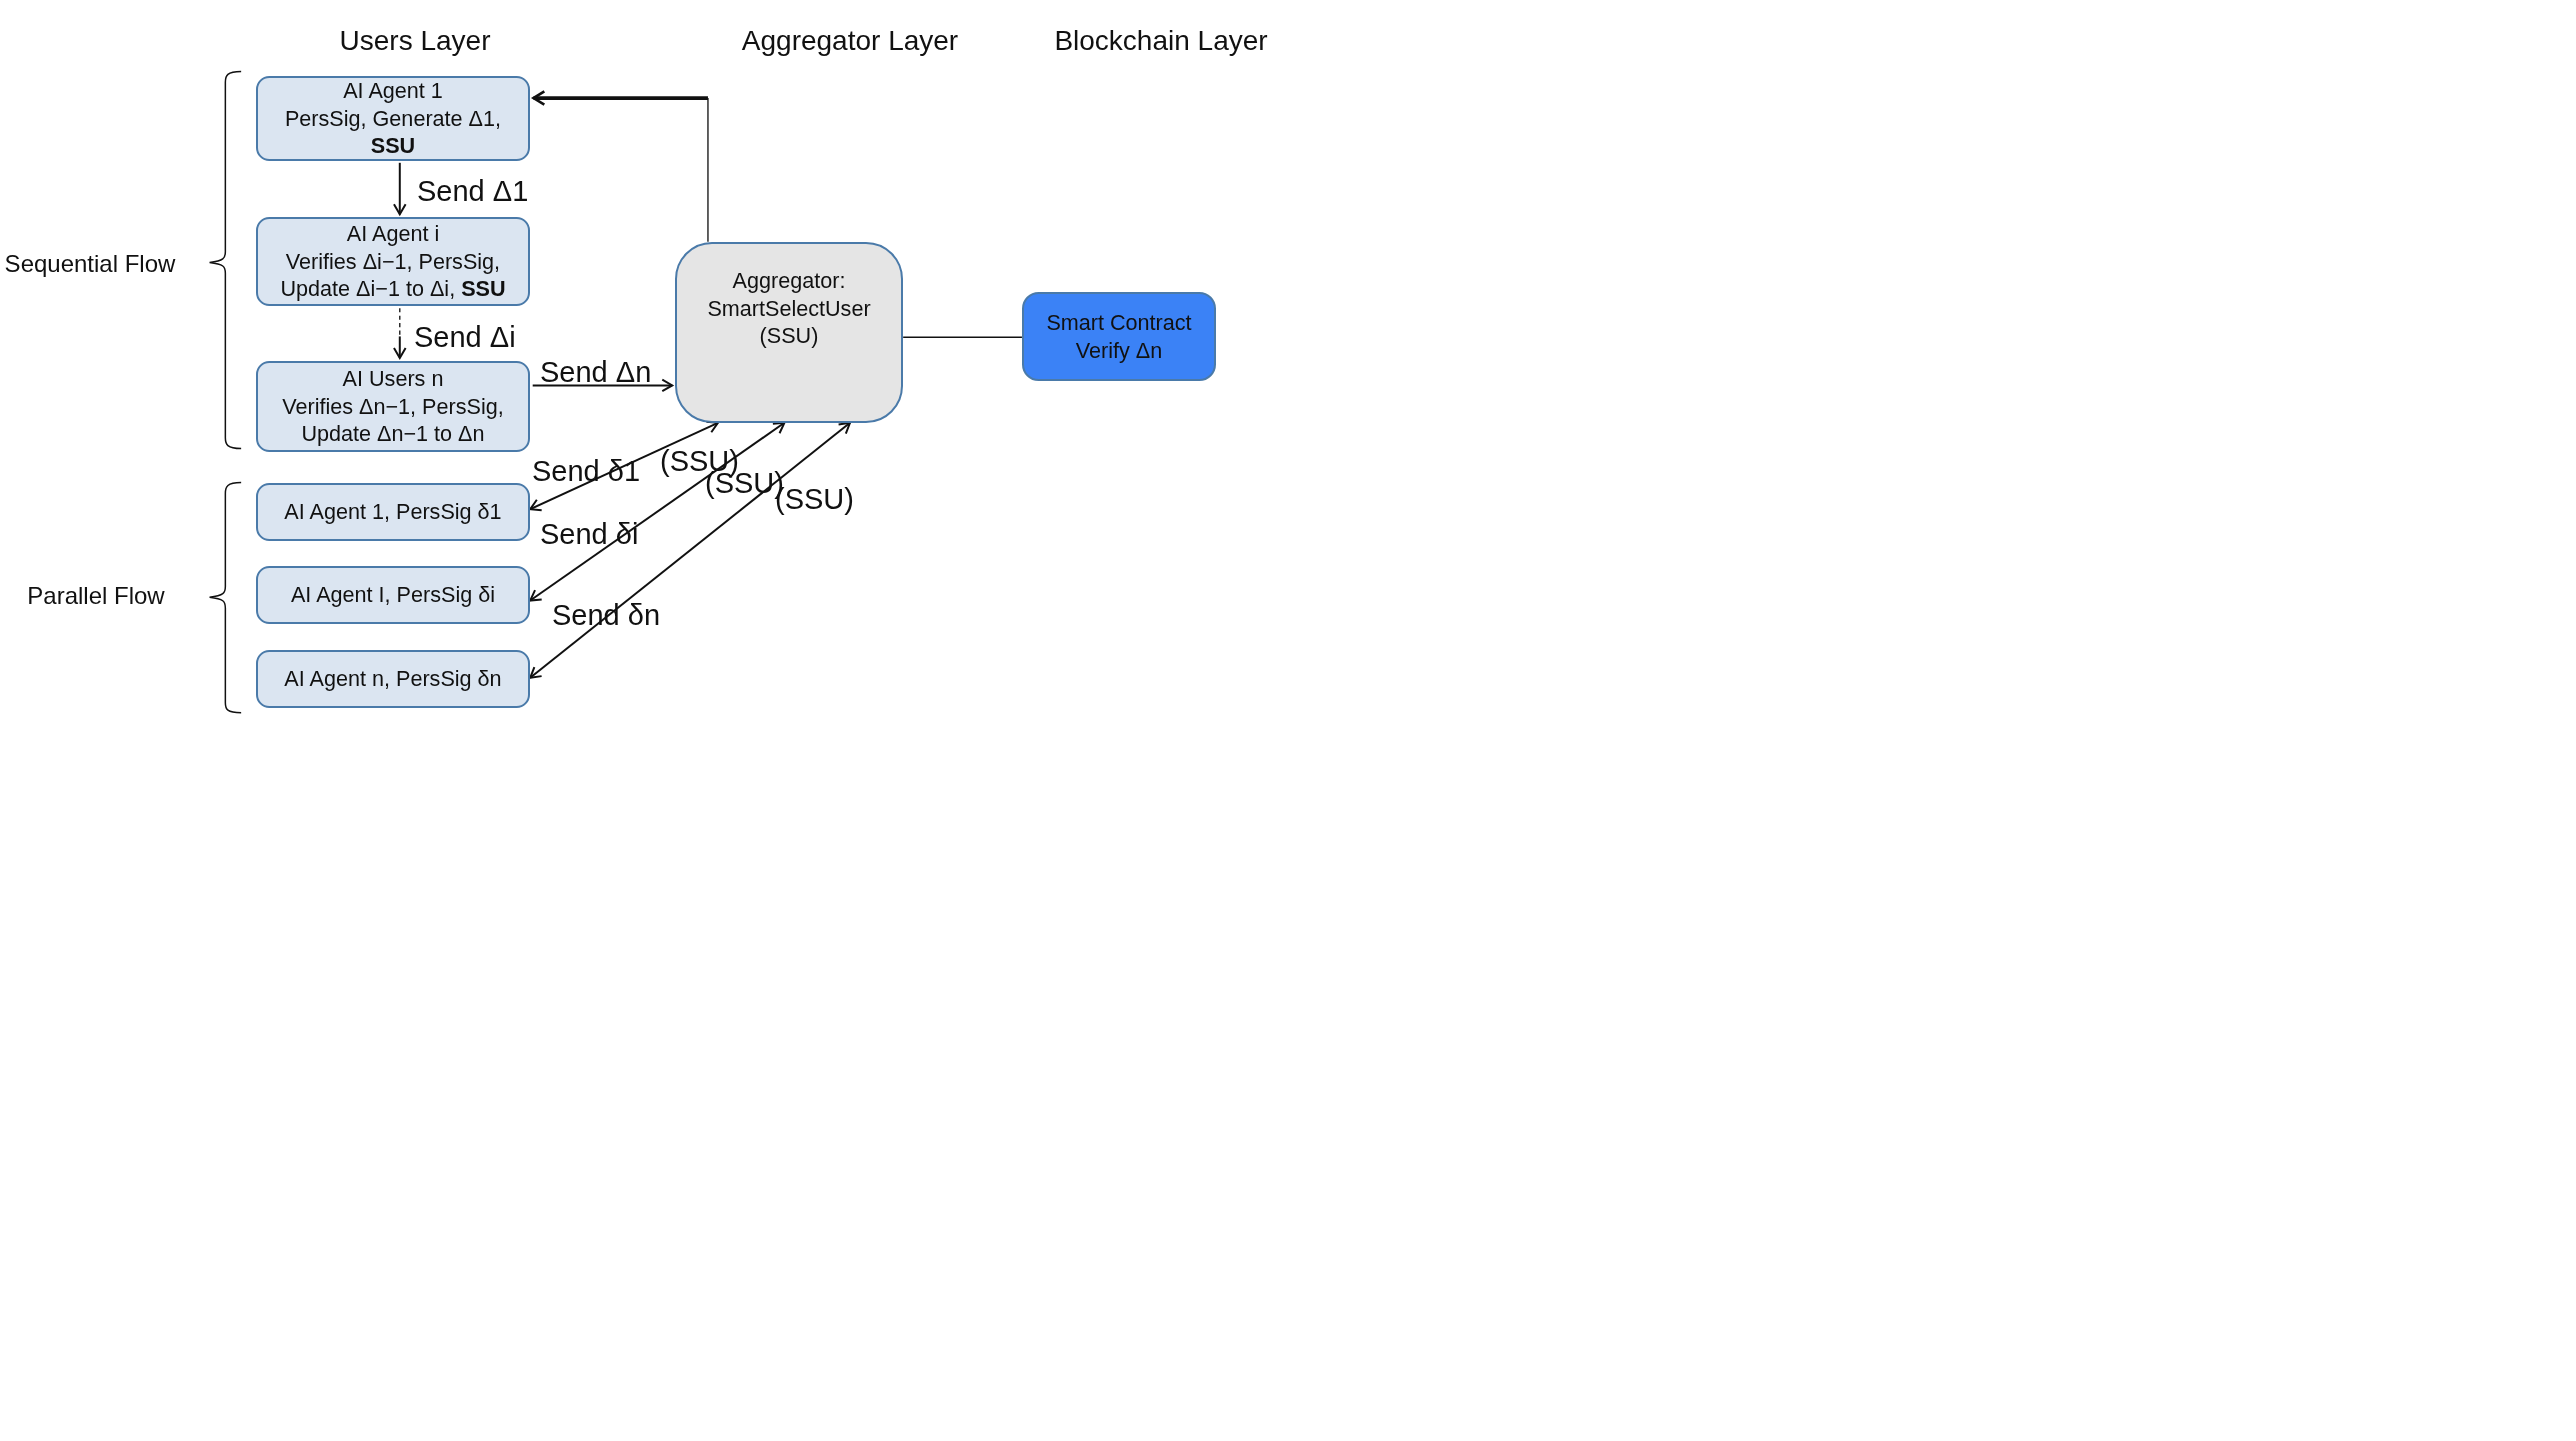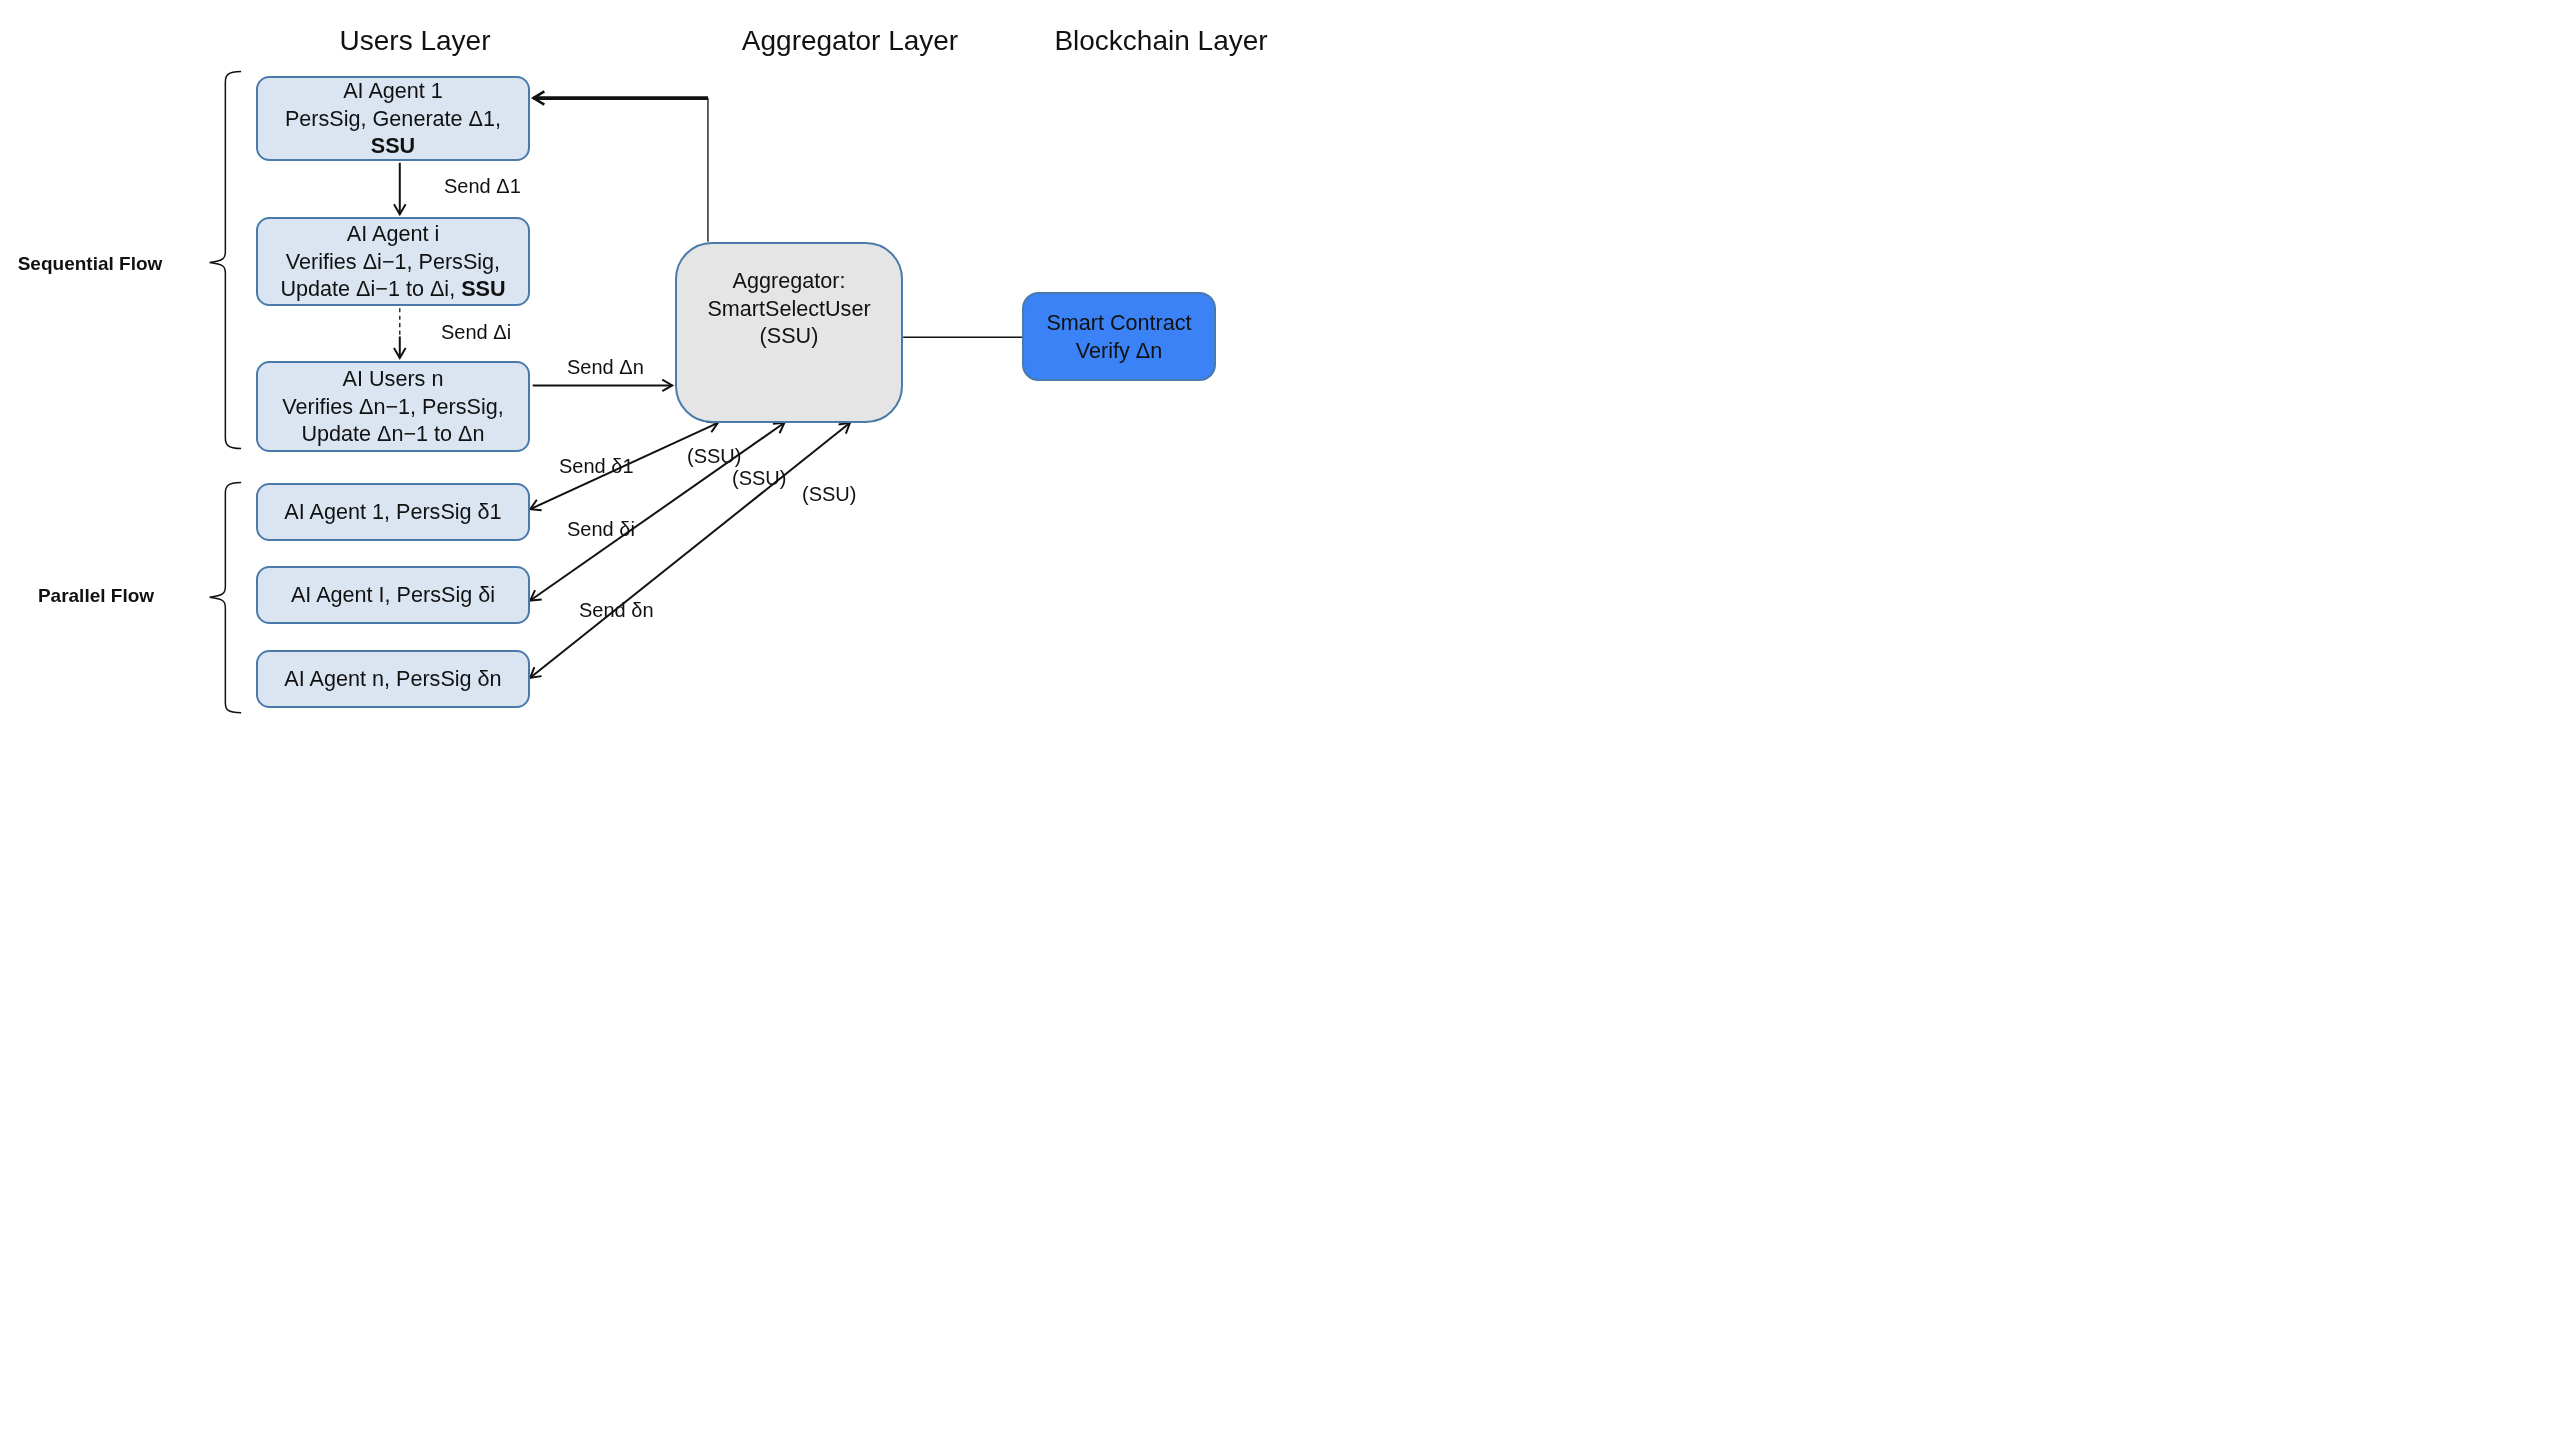--- a/index.html
+++ b/index.html
@@ -6,42 +6,41 @@
   .canvas{
     position:relative;width:1288px;height:721px;background:#fff;
     font-family:"Liberation Sans",sans-serif;color:#111;overflow:hidden;padding-left:24px;
   }
   svg.wires{position:absolute;left:0;top:0;width:1288px;height:721px;}
   .layer-header{
     position:absolute;top:25px;font-size:28px;font-weight:400;
     white-space:nowrap;transform:translateX(-50%);
   }
   .flow-label{
-    position:absolute;font-size:19px;white-space:nowrap;
+    position:absolute;font-size:24px;white-space:nowrap;
     transform:translate(-50%,-50%);
-    font-weight:bold;
   }
   .box{
     position:absolute;box-sizing:border-box;border:2.1px solid #4a7aa9;
     display:flex;flex-direction:column;align-items:center;justify-content:center;
     text-align:center;font-size:21.6px;line-height:1.28;
   }
   .agent{left:256px;width:274px;background:#dbe5f1;border-radius:13.3px;}
   .seq1{top:76px;height:85px;}
   .seq2{top:217px;height:89px;align-items:center;}
   .seq3{top:361px;height:91px;}
   .par1{top:483px;height:58px;}
   .par2{top:566px;height:58px;}
   .par3{top:650px;height:58px;}
   .aggregator{
     left:675px;top:242px;width:228px;height:181px;background:#e5e5e5;
     border-radius:37px;padding-bottom:48px;
   }
   .smart{left:1022px;top:292px;width:194px;height:89px;background:#3b82f6;border-radius:16.6px;}
-  .edge-label{position:absolute;font-size:20px;white-space:nowrap;margin-left:27px;}
+  .edge-label{position:absolute;font-size:29px;white-space:nowrap;}
   .bold{font-weight:bold;}
 </style>
 </head>
 <body>
 
 <div class="canvas">
 
   <svg class="wires" viewBox="0 0 1550 868" xmlns="http://www.w3.org/2000/svg">
     <defs>
       <marker id="ah" markerUnits="userSpaceOnUse" markerWidth="20" markerHeight="20" refX="14" refY="9" orient="auto-start-reverse">

